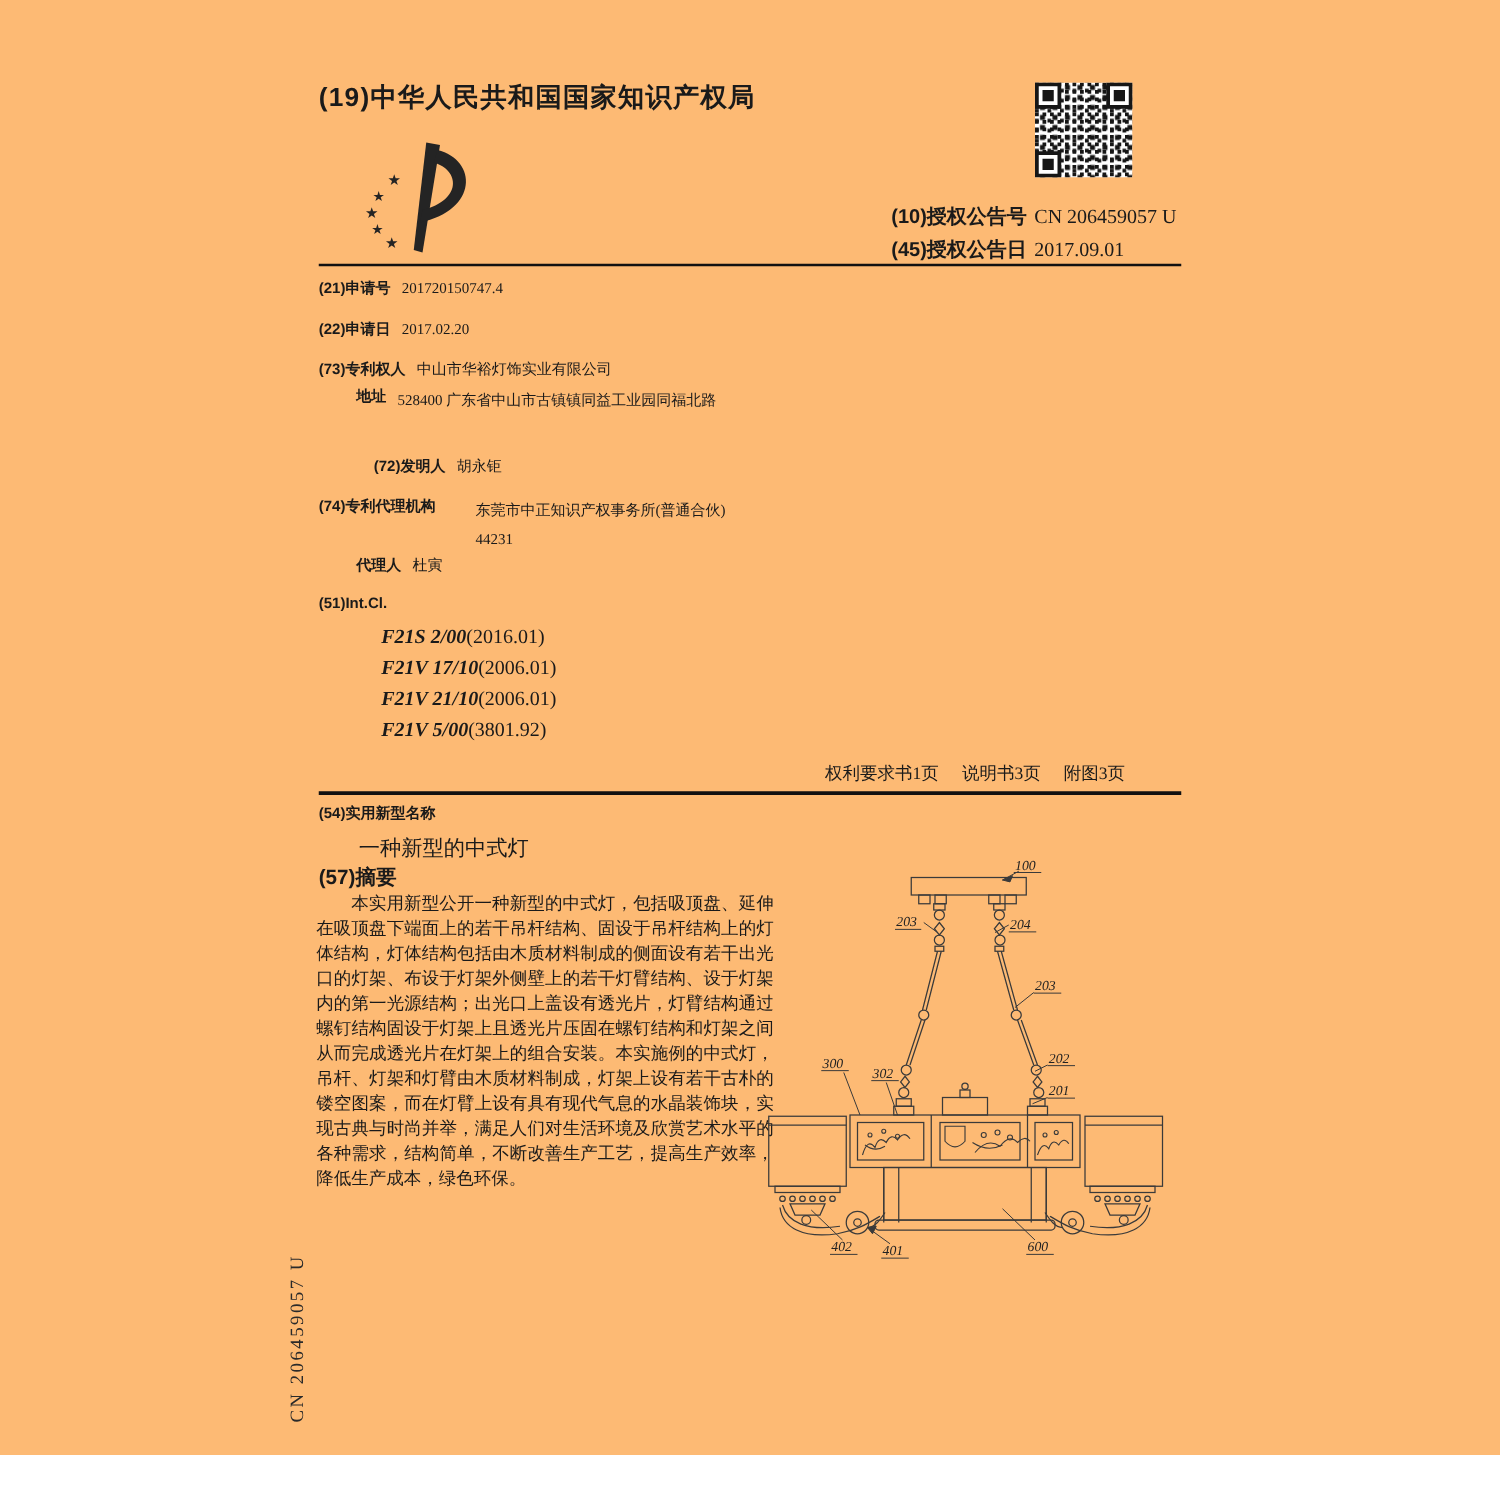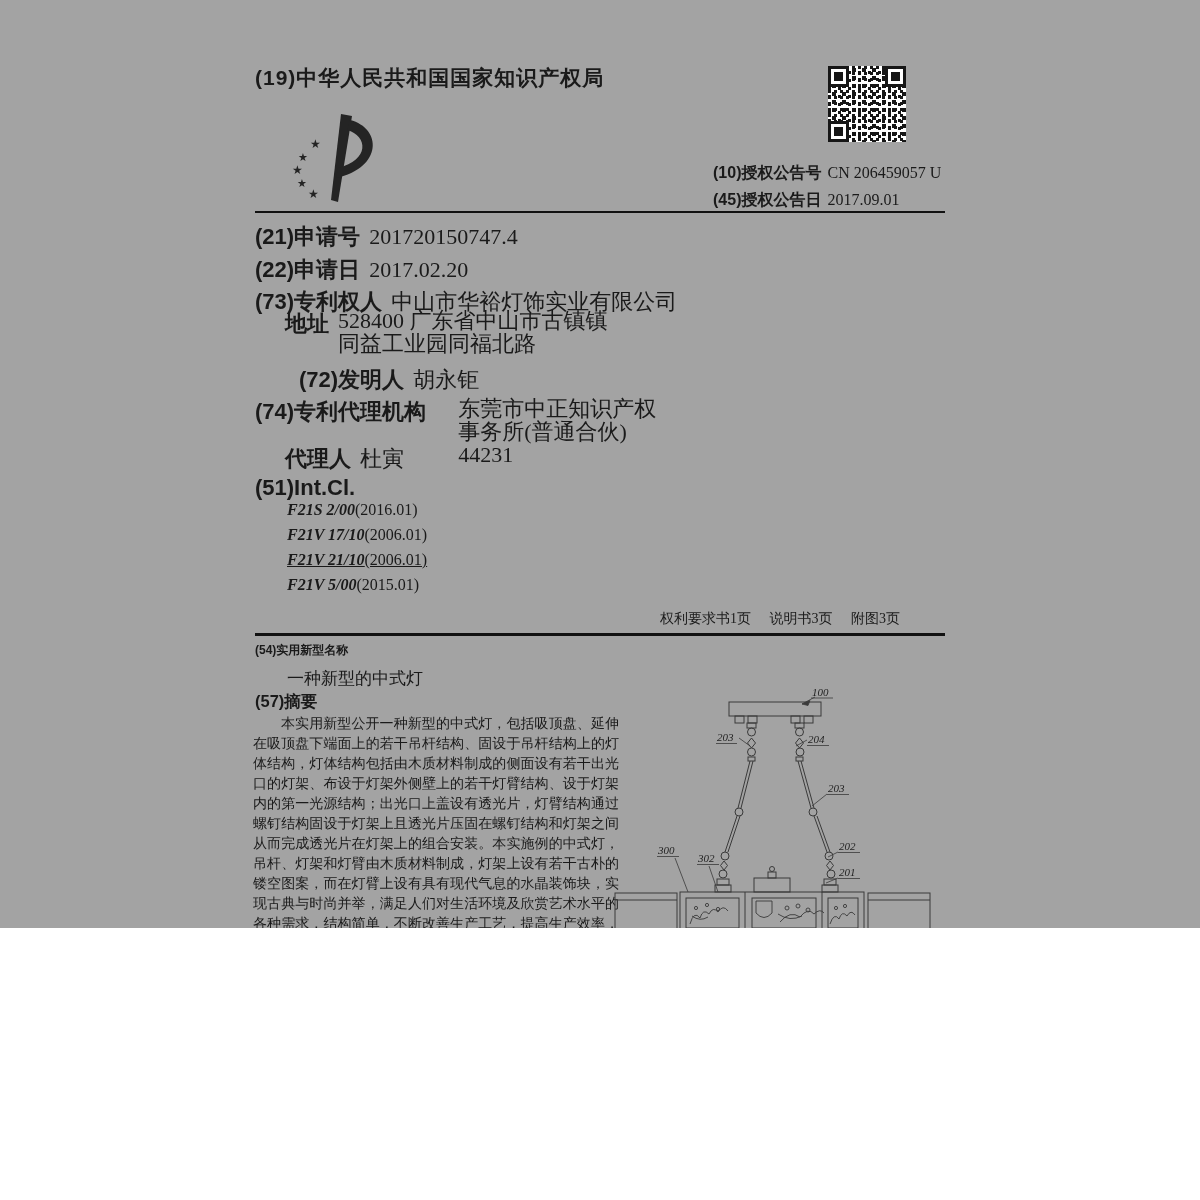--- a/index.html
+++ b/index.html
@@ -1,31 +1,31 @@
 <!DOCTYPE html>
 <html><head>
 <meta charset="utf-8">
 <style>
   html,body{margin:0;padding:0;background:#fff;}
-  .page{position:relative;width:1200px;height:928px;background:#a3a3a3;overflow:hidden;
+  .page{position:relative;width:1200px;height:1164px;background:#fdba74;overflow:hidden;
         font-family:"Liberation Serif",serif;color:#1a1a1a;}
   .hei{font-family:"Liberation Sans",sans-serif;font-weight:bold;}
   .abs{position:absolute;}
   .rule{position:absolute;background:#111;}
   .office{left:255px;top:64px;font-size:21px;letter-spacing:1px;}
   .doctitle{left:490px;top:118px;font-size:28px;letter-spacing:2px;}
   .pubrow{font-size:16px;white-space:nowrap;}
   .pubrow .lab{font-family:"Liberation Sans",sans-serif;font-weight:bold;font-size:16px;}
   .pubrow .val{font-size:16px;margin-left:6px;}
-  .brow{position:absolute;font-size:22px;white-space:nowrap;}
+  .brow{position:absolute;font-size:12px;white-space:nowrap;}
   .brow .lab{font-family:"Liberation Sans",sans-serif;font-weight:bold;}
   .brow .val{margin-left:9px;}
   .wrapval{display:inline-block;vertical-align:top;white-space:normal;line-height:23px;}
   .clsrow{position:absolute;font-size:16px;}
-  .clscode{font-style:italic;font-weight:bold;}
+  .clscode{font-style:italic;font-weight:bold;margin-left:18px;}
   .pages{position:absolute;left:660px;top:610px;font-size:14px;}
   .pages span{margin-right:15px;}
   .abstract{position:absolute;left:253px;top:714px;width:366px;font-size:14px;
             line-height:20px;text-align:justify;text-indent:2em;}
   .sidecode{position:absolute;left:230px;top:1138px;transform:rotate(-90deg);
             transform-origin:0 0;font-size:15px;letter-spacing:2px;color:#2a2a2a;white-space:nowrap;}
   .figwrap{position:absolute;left:612px;top:680px;}
   svg text.ref{font-size:11px;font-style:italic;font-family:"Liberation Serif",serif;fill:#222;}
 </style>
 </head>
@@ -108,25 +108,25 @@
   </div>
   <div class="brow" style="left:255px;top:475px;">
     <span class="lab">(51)Int.Cl.</span>
   </div>
   <div class="clsrow" style="left:287px;top:501px;">
     <span class="clscode">F21S 2/00</span><span>(2016.01)</span>
   </div>
   <div class="clsrow" style="left:287px;top:526px;">
     <span class="clscode">F21V 17/10</span><span>(2006.01)</span>
   </div>
-  <div class="clsrow" style="left:287px;top:551px;text-decoration:underline;">
+  <div class="clsrow" style="left:287px;top:551px;">
     <span class="clscode">F21V 21/10</span><span>(2006.01)</span>
   </div>
   <div class="clsrow" style="left:287px;top:576px;">
-    <span class="clscode">F21V 5/00</span><span>(2015.01)</span>
+    <span class="clscode">F21V 5/00</span><span>(3801.92)</span>
   </div>
 
   <div class="pages">
     <span>权利要求书1页</span>
     <span>说明书3页</span>
     <span>附图3页</span>
   </div>
 
   <div class="rule" style="left:255px;top:633px;width:690px;height:3px;"></div>
 

